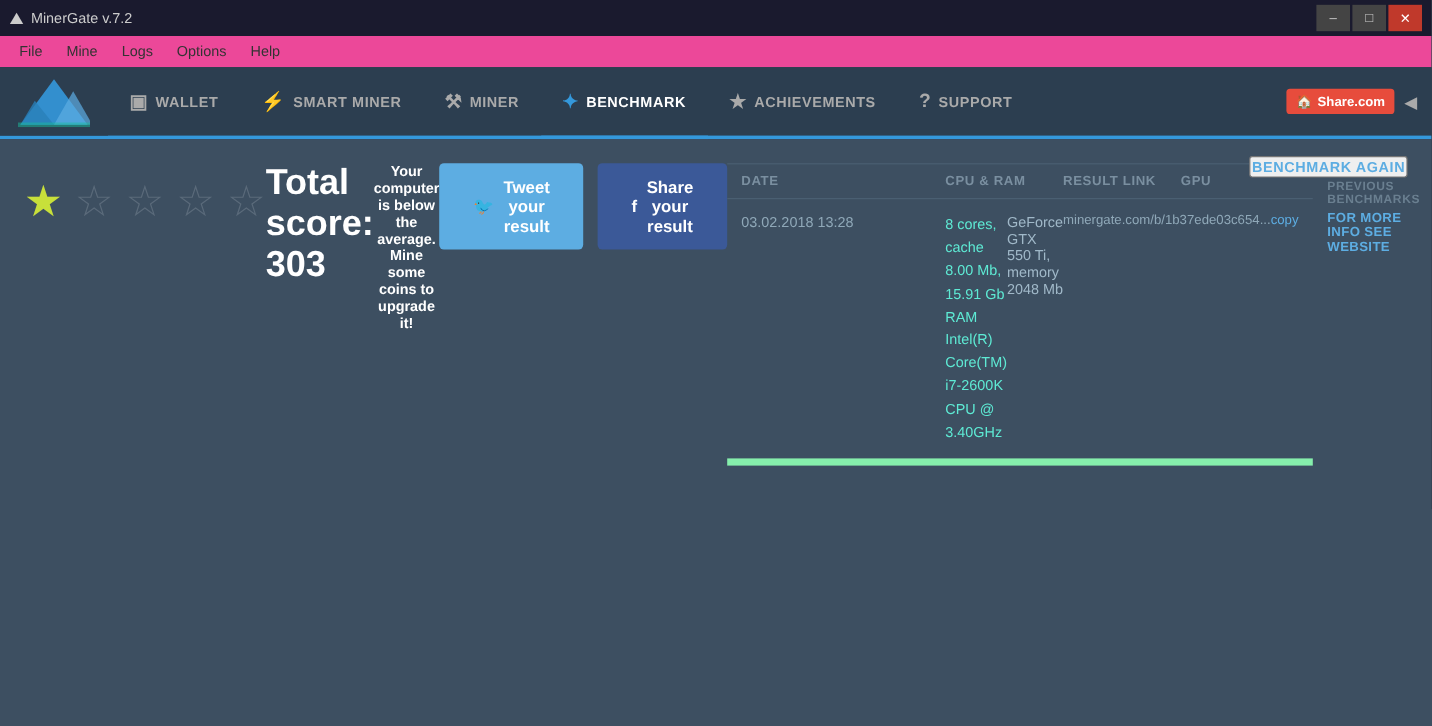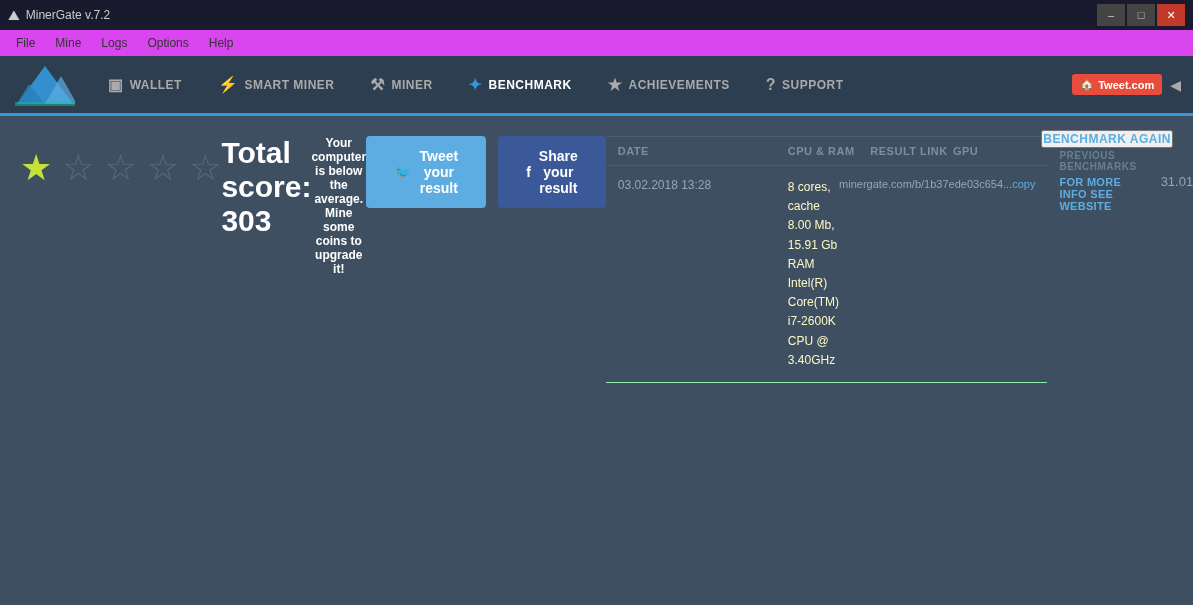--- a/index.html
+++ b/index.html
@@ -22,21 +22,21 @@
       width: 28px; height: 22px;
       background: #444;
       border: none; color: #ccc;
       font-size: 11px; cursor: pointer;
       display: flex; align-items: center; justify-content: center;
     }
     .title-btn.close { background: #c0392b; color: white; }
 
     
     .menu-bar {
-      background: #d946ef;
+      background: #ec4899;
       height: 26px;
       display: flex;
       align-items: center;
       padding: 0 8px;
       gap: 4px;
       font-size: 12px;
     }
     .menu-item {
       padding: 2px 8px;
       cursor: pointer;
@@ -205,25 +205,25 @@
       letter-spacing: 0.5px;
       text-transform: uppercase;
       border-bottom: 1px solid #4a5f72;
     }
     .table-row-data {
       display: grid;
       grid-template-columns: 170px 1fr 1fr 1fr;
       padding: 12px 12px;
       color: #a0b8c8;
       font-size: 12px;
-      border-bottom: 1px solid #86efac;
+      border-bottom: 6px solid #86efac;
       align-items: start;
     }
     .table-row-data .col-cpu {
-      color: #fef9c3;
+      color: #5eead4;
       line-height: 1.6;
     }
     .table-row-data .col-date { color: #8fa8b8; }
     .result-link { color: #8fa8b8; font-size: 11px; }
     .result-link .copy-link { color: #5dade2; cursor: pointer; }
 
     
     .prev-section {
       width: 100%;
       max-width: 1150px;
@@ -320,21 +320,21 @@
         <span>ACHIEVEMENTS</span>
       </div>
       <div class="nav-item">
         <span class="nav-icon">?</span>
         <span>SUPPORT</span>
       </div>
     </div>
     <div class="nav-right">
       <div class="jiemr-badge">
         <span>🏠</span>
-        <span>Tweet.com</span>
+        <span>Share.com</span>
       </div>
       <span style="color:#aaa; font-size:14px;">◀</span>
     </div>
   </div>
 
   <div class="main-content">
     <button class="benchmark-again">BENCHMARK AGAIN</button>
 
     <div class="stars-row">
       <span class="star filled">★</span>
@@ -364,20 +364,21 @@
         <span>CPU &amp; RAM</span>
         <span>RESULT LINK</span>
         <span>GPU</span>
       </div>
       <div class="table-row-data">
         <span class="col-date">03.02.2018 13:28</span>
         <div class="col-cpu">
           <div>8 cores, cache 8.00 Mb, 15.91 Gb RAM</div>
           <div>Intel(R) Core(TM) i7-2600K CPU @ 3.40GHz</div>
         </div>
+        <span>GeForce GTX 550 Ti, memory 2048 Mb</span>
         <span class="result-link">
           <span>minergate.com/b/1b37ede03c654...</span><span class="copy-link">copy</span>
         </span>
       </div>
     </div>
 
     <div class="prev-section">
       <div class="prev-left">
         <span class="prev-label">PREVIOUS BENCHMARKS</span>
         <span class="prev-website">FOR MORE INFO SEE WEBSITE</span>

